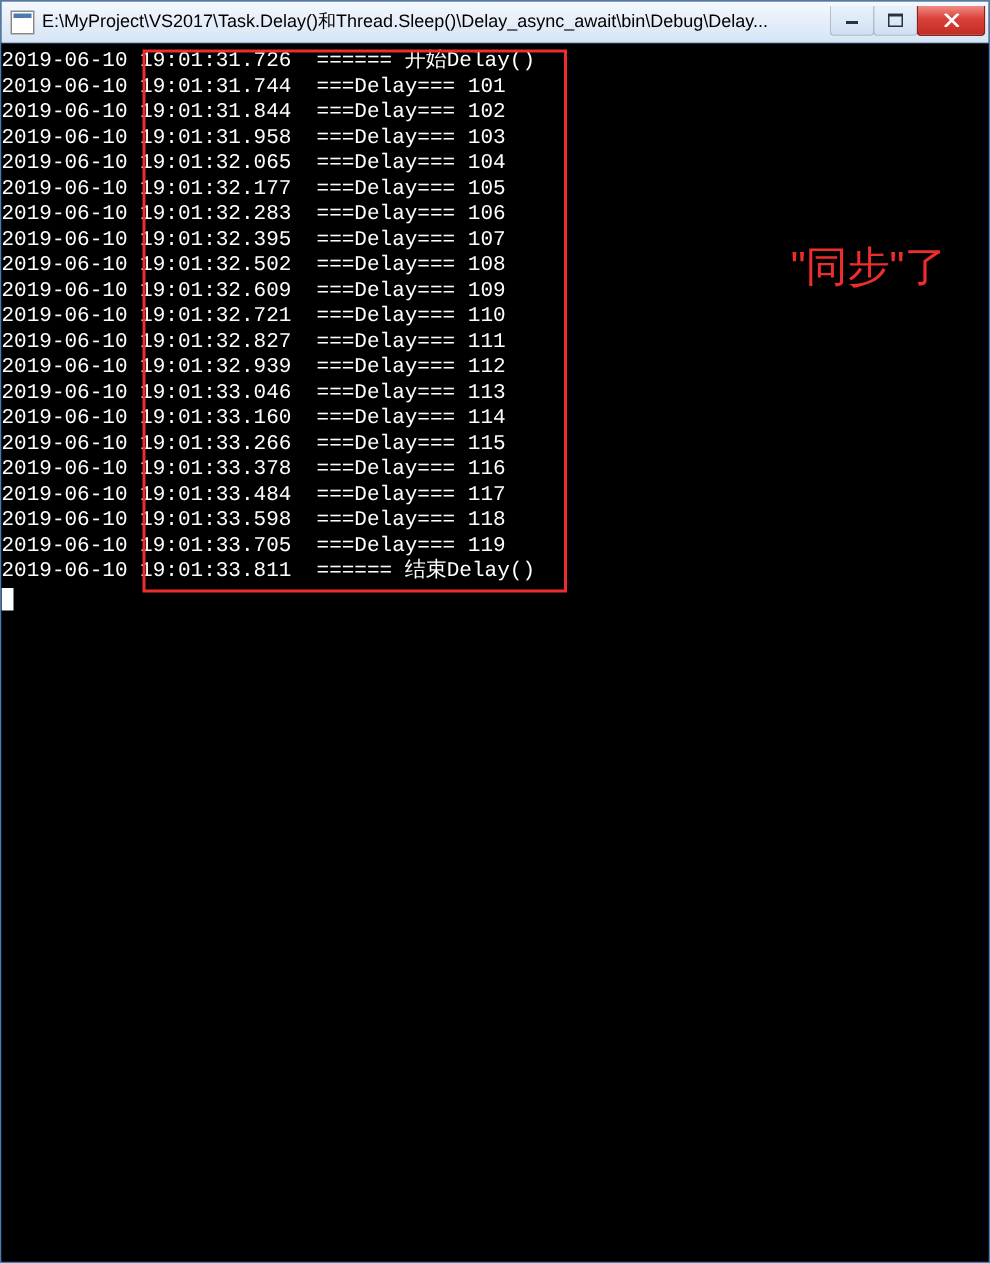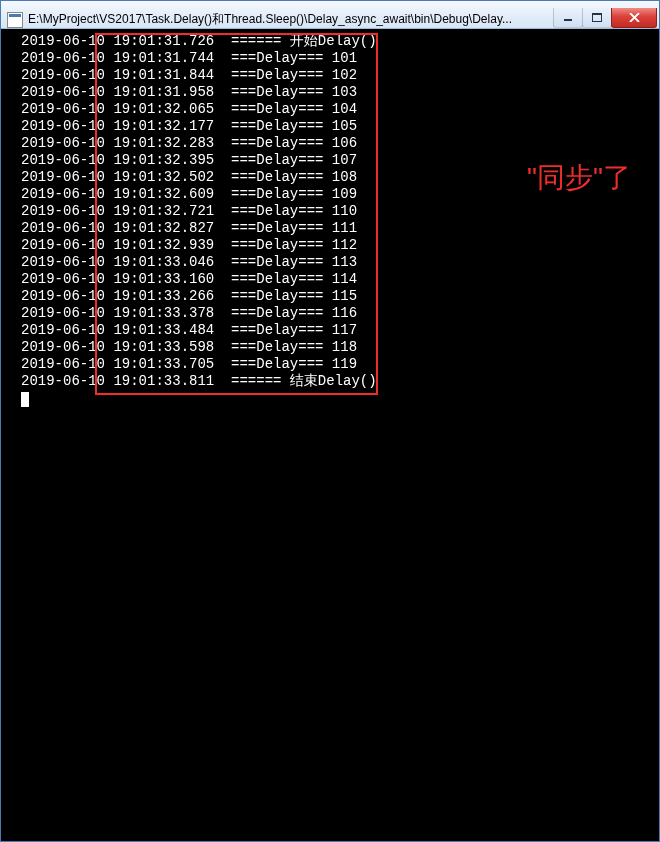--- a/index.html
+++ b/index.html
@@ -16,21 +16,21 @@
       border: 1px solid #4a7ab0;
       background: #000;
       display: flex;
       flex-direction: column;
     }
     .titlebar {
       height: 28px;
       background: linear-gradient(to bottom, #f5f9fe 0%, #e8f0fa 40%, #d6e5f5 100%);
       border-bottom: 1px solid #9db9d8;
       display: flex;
-      align-items: flex-end;
+      align-items: center;
       padding: 0 2px 0 6px;
       font-size: 12px;
       color: #000;
     }
     .app-icon {
       width: 16px;
       height: 16px;
       margin-right: 5px;
       background: #fff;
       border: 1px solid #888;
@@ -77,21 +77,21 @@
     }
     .win-btn svg { display: block; }
     .console {
       flex: 1;
       background: #000;
       position: relative;
       font-family: "SimSun", "NSimSun", "Courier New", monospace;
       font-size: 14px;
       line-height: 17px;
       color: #fff;
-      padding: 4px 20px;
+      padding: 4px 0;
       overflow: hidden;
     }
     .console pre {
       font-family: inherit;
       white-space: pre;
     }
     .red-box {
       position: absolute;
       top: 4px;
       left: 94px;

